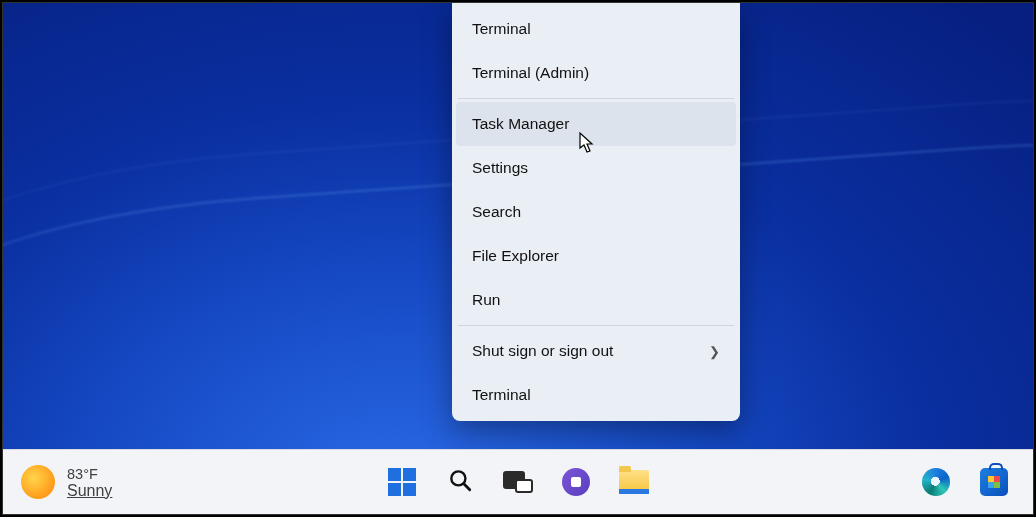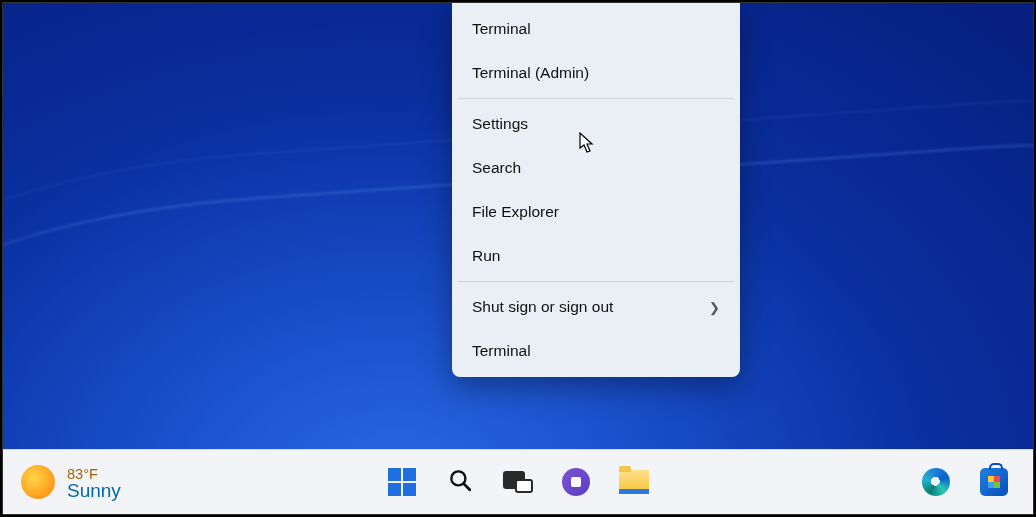--- a/index.html
+++ b/index.html
@@ -17,22 +17,22 @@
       border-radius:4px; cursor:pointer; }
     .mitem.hover { background:#dde3ec; }
     .msep { height:1px; background:#cfd5de; margin:3px 2px; }
     .mitem .chev { margin-left:auto; color:#555; font-size:13px; }
     .cursor { position:absolute; top:129px; left:576px; width:16px; height:22px; pointer-events:none; }
     .taskbar { position:absolute; left:0; right:0; bottom:0; height:65px; background:#f3f4f7;
       border-top:1px solid #d9dbe0; display:flex; align-items:center; }
     .weather { display:flex; align-items:center; gap:12px; padding-left:18px; }
     .wicon { width:34px; height:34px; border-radius:50%;
       background: radial-gradient(circle at 38% 38%, #ffd54a, #ff9b1a 70%); }
-    .wlines .t { font-size:14.5px; color:#a16207; line-height:17px; }
-    .wlines .s { font-size:19px; color:#0369a1; line-height:16px; }
+    .wlines .t { font-size:14.5px; color:#404040; line-height:17px; }
+    .wlines .s { font-size:16px; color:#404040; line-height:16px;text-decoration:underline; }
     .center { position:absolute; left:50%; transform:translateX(-50%); display:flex; gap:16px; align-items:center; }
     .tbtn { width:42px; height:42px; border-radius:6px; display:flex; align-items:center; justify-content:center;
       cursor:pointer; }
     .right { margin-left:auto; display:flex; gap:16px; align-items:center; padding-right:18px; }
     .winlogo { width:28px; height:28px; display:grid; grid-template:1fr 1fr/1fr 1fr; gap:2.5px; }
     .winlogo span { background:#1f6fe0; }
     .folder { position:relative; width:30px; height:24px; background:linear-gradient(#ffe08a,#f5c438);
       border-radius:2px 2px 3px 3px; }
     .folder:before { content:""; position:absolute; top:-4px; left:0; width:12px; height:6px;
       background:#f3c74e; border-radius:2px 2px 0 0; }
@@ -66,20 +66,23 @@
   <div class="wave"></div>
 
   <div class="ctxmenu" id="menu">
         <div class="mitem">
           <span>Terminal</span>
         </div>
         <div class="mitem">
           <span>Terminal (Admin)</span>
         </div>
         <div class="msep"></div>
+        <div class="mitem hover">
+          <span>Task Manager</span>
+        </div>
         <div class="mitem">
           <span>Settings</span>
         </div>
         <div class="mitem">
           <span>Search</span>
         </div>
         <div class="mitem">
           <span>File Explorer</span>
         </div>
         <div class="mitem">

